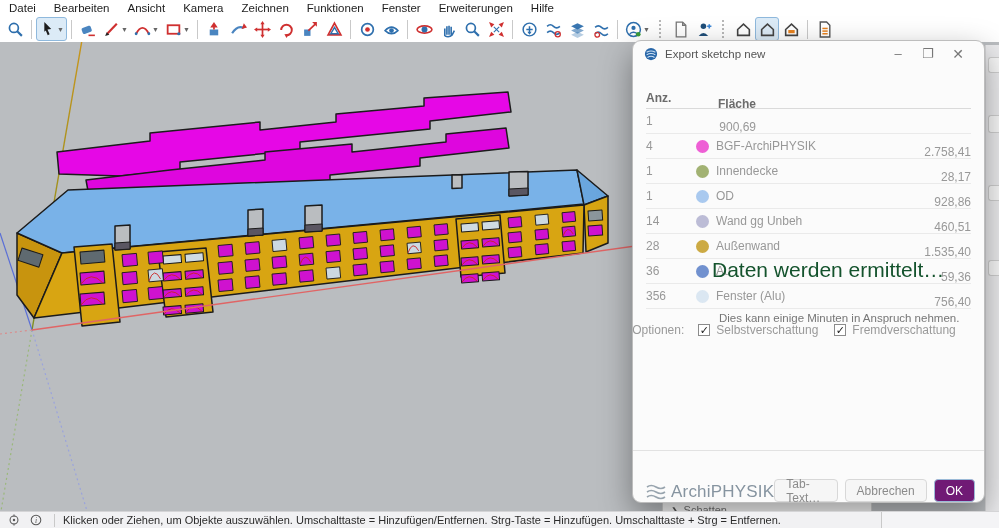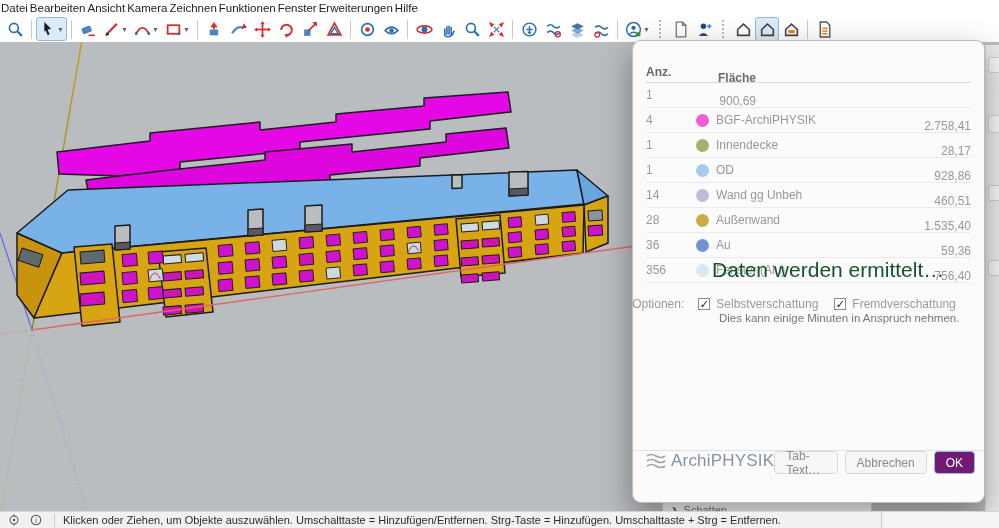--- a/index.html
+++ b/index.html
@@ -3,21 +3,21 @@
 <meta charset="utf-8">
 <style>
   * { margin:0; padding:0; box-sizing:border-box; }
   html,body { width:999px; height:528px; overflow:hidden;
     font-family:"Liberation Sans", sans-serif; background:#fff; }
   #stage { position:relative; width:999px; height:528px; background:#fff; }
 
   
   .menubar { position:absolute; left:0; top:0; width:999px; height:16px;
     background:#fff; display:flex; align-items:center; z-index:15; }
-  .menu-item { font-size:11.5px; color:#1d1d1d; padding:1px 1px; cursor:default; }
+  .menu-item { font-size:11.5px; color:#1d1d1d; padding:1px 9px; cursor:default; }
 
   
   .toolbar { position:absolute; left:0; top:16px; width:999px; height:26px;
     background:#fff; display:flex; align-items:center; z-index:15; padding-left:3px; }
   .tbtn { width:24px; height:24px; display:flex; align-items:center; justify-content:center;
     border:1px solid transparent; border-radius:3px; position:relative; background:transparent; }
   .tbtn svg { width:17px; height:17px; }
   .tbtn.sel { background:#dcebf7; border-color:#8fb9dd; }
   .tbtn .caret { font-size:7px; color:#666; margin-left:1px; }
   .tbtn.w-caret { width:31px; }
@@ -68,21 +68,21 @@
     color:#767676; z-index:3; white-space:nowrap; }
 
   .options { margin:14px 26px 0 13px; display:flex; align-items:center; color:#9a9a9a;justify-content:center; }
   .opt-label { margin-right:14px; }
   .chk { display:flex; align-items:center; margin-right:16px; }
   .chk .box { width:12px; height:12px; border:1px solid #8b8b8b; background:#fff;
     display:flex; align-items:center; justify-content:center; margin-right:6px;
     font-size:11px; color:#222; line-height:1; }
 
   .dlg-footer { position:absolute; left:0; right:0; bottom:0; height:52px;
-    border-top:1px solid #e2e2e2; display:flex; align-items:flex-start; padding:0 9px 0 13px;
+    border-top:1px solid #e2e2e2; display:flex; align-items:flex-end; padding:0 9px 0 13px;
     border-radius:0 0 9px 9px; }
   .brand { display:flex; align-items:center; }
   .brand svg { width:20px; height:18px; }
   .brand-text { font-size:17px; color:#8694a0; margin-left:5px; letter-spacing:.2px; }
   .btn-row { margin-left:auto; display:flex; gap:7px; }
   .btn { height:23px; padding:0 11px; background:#f6f6f6; border:1px solid #d8d8d8;
     border-radius:4px; color:#8b8b8b; font-size:12px; display:flex; align-items:center; }
   .btn.primary { background:#701a75; border-color:#9bbad7; color:#fff; }
 
   
@@ -478,20 +478,32 @@
     <div class="frag" style="top:70px;height:18px;"></div>
     <div class="frag" style="top:140px;height:16px;"></div>
     <div class="frag" style="top:215px;height:16px;"></div>
   </div>
 
   <div class="bg-panel">
     <span class="chev">❯</span><span>Schatten</span>
   </div>
 
   <div class="dialog">
+    <div class="titlebar">
+      <svg width="14" height="14" viewBox="0 0 16 16">
+        <circle cx="8" cy="8" r="7" fill="#2866a8"></circle>
+        <path d="M3,6 Q8,3 13,6 M3,9 Q8,6 13,9 M4,12 Q8,9 12,12" stroke="#cfe2f4" stroke-width="1.2" fill="none"></path>
+      </svg>
+      <span class="dlg-title">Export sketchp new</span>
+      <span class="win-controls">
+        <span class="win-btn">–</span>
+        <span class="win-btn">❐</span>
+        <span class="win-btn close">✕</span>
+      </span>
+    </div>
 
     <div class="tbl">
       <div class="thead">
         <span class="c-anz">Anz.</span>
         <span class="c-fl">Fläche</span>
       </div>
       <div id="tbl-rows">
           <div class="trow">
             <span class="c-anz">1</span>
             <span class="c-fl">900,69</span>

